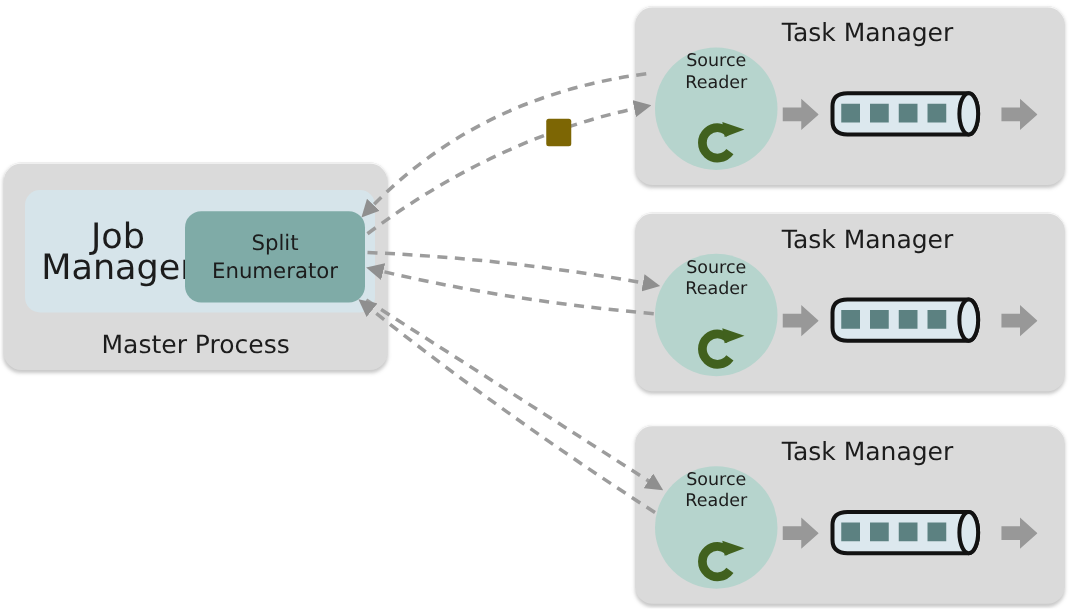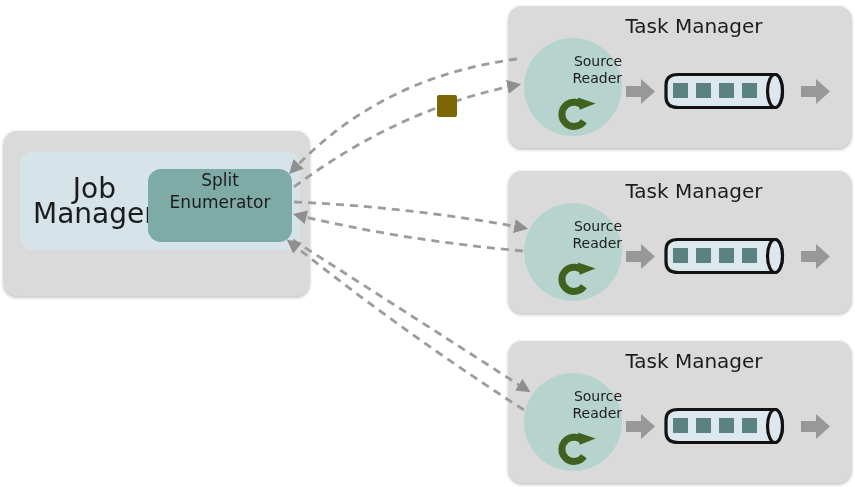--- a/index.html
+++ b/index.html
@@ -30,37 +30,37 @@
     position:absolute; left:17px; top:22px; width:280px; height:98px;
     background:#d6e4ea; border-radius:12px;
   }
   .jm-label {
     position:absolute; left:13px; top:24px;
     font-size:28px; line-height:25px; white-space:pre-line;text-align:center;
   }
   .enum-box {
     position:absolute; left:128px; top:17px; width:144px; height:73px;
     background:#7fABA7; border-radius:13px;
-    display:flex; align-items:flex-start; justify-content:center;
+    display:flex; align-items:center; justify-content:center;
     text-align:center; font-size:17px; line-height:22px; white-space:pre-line;
   }
 
   
   .tm { position:absolute; left:508px; width:344px; height:143px; }
   .tm1 { top:5px; } .tm2 { top:170px; } .tm3 { top:340px; }
   .tm-title {
     position:absolute; top:9px; left:0; right:0;
     text-align:center; font-size:20px;padding-left:28px;
   }
   .reader {
     position:absolute; left:16px; top:33px; width:98px; height:98px;
     border-radius:50%; background:#b6d4cd; text-align:center;
   }
   .reader-label {
-    margin-top:15px; font-size:14px; line-height:17px; white-space:pre-line;text-align:right;
+    margin-top:3px; font-size:14px; line-height:17px; white-space:pre-line;
   }
   .refresh-svg { position:absolute; left:29px; top:53px; width:46px; height:41px; }
 
   .blockarrow { position:absolute; width:29px; height:27px; top:73px; }
   .ba-in  { left:118px; }
   .ba-out { left:293px; }
 
   .queue { position:absolute; left:155px; top:67px; width:130px; height:38px; }
   .queue-cyl { position:absolute; left:0; top:0; width:130px; height:38px; }
   .queue-squares {
@@ -88,20 +88,21 @@
 
   <div class="proc-box master">
     <div class="jm-panel">
       <div class="jm-label">Job
 Manager</div>
       <div class="enum-box">
         <span>Split
 Enumerator</span>
       </div>
     </div>
+    <div class="master-label">Master Process</div>
   </div>
 
   <div class="proc-box tm tm1">
     <div class="tm-title">Task Manager</div>
     <div class="reader">
       <div class="reader-label">Source
 Reader</div>
       <svg class="refresh-svg" viewBox="0 0 46 44">
         <path d="M31.5,17.5 A13,13 0 1 0 31.5,32.5" fill="none" stroke="#41611e" stroke-width="7.5"></path>
         <polygon points="25,7 44,13.5 27,20" fill="#41611e"></polygon>

